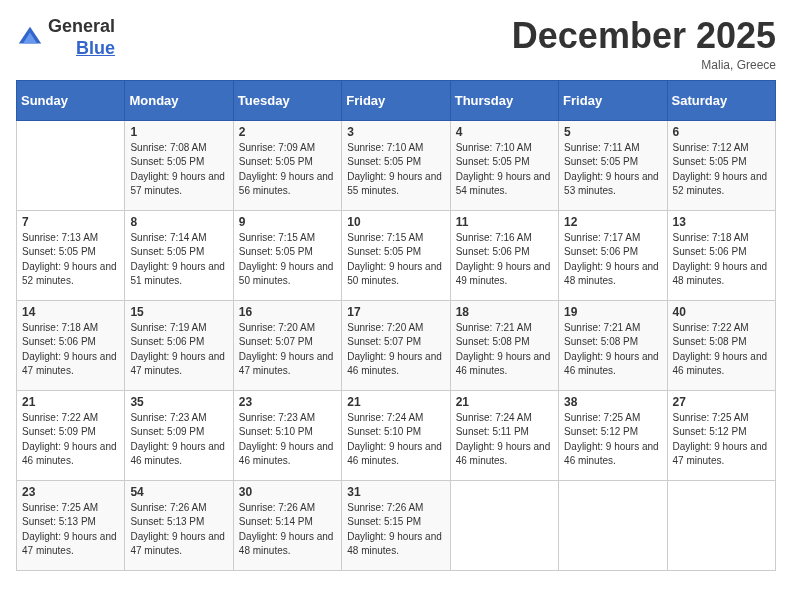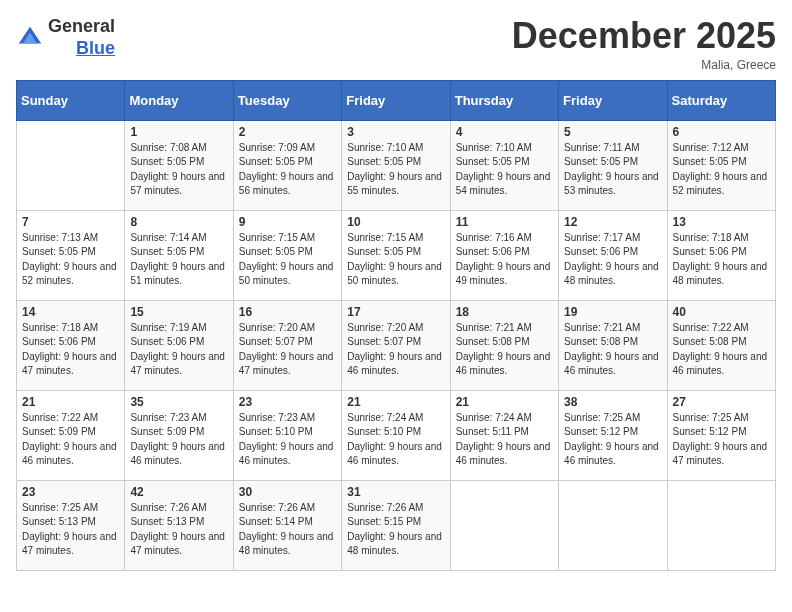--- a/index.html
+++ b/index.html
@@ -237,21 +237,21 @@
           <span class="day-number">27</span>
           <div class="day-info">Sunrise: 7:25 AM<br>Sunset: 5:12 PM<br>Daylight: 9 hours and 47 minutes.</div>
         </td>
       </tr>
       <tr>
         <td>
           <span class="day-number">23</span>
           <div class="day-info">Sunrise: 7:25 AM<br>Sunset: 5:13 PM<br>Daylight: 9 hours and 47 minutes.</div>
         </td>
         <td>
-          <span class="day-number">42</span>
+          <span class="day-number">54</span>
           <div class="day-info">Sunrise: 7:26 AM<br>Sunset: 5:13 PM<br>Daylight: 9 hours and 47 minutes.</div>
         </td>
         <td>
           <span class="day-number">30</span>
           <div class="day-info">Sunrise: 7:26 AM<br>Sunset: 5:14 PM<br>Daylight: 9 hours and 48 minutes.</div>
         </td>
         <td>
           <span class="day-number">31</span>
           <div class="day-info">Sunrise: 7:26 AM<br>Sunset: 5:15 PM<br>Daylight: 9 hours and 48 minutes.</div>
         </td>

